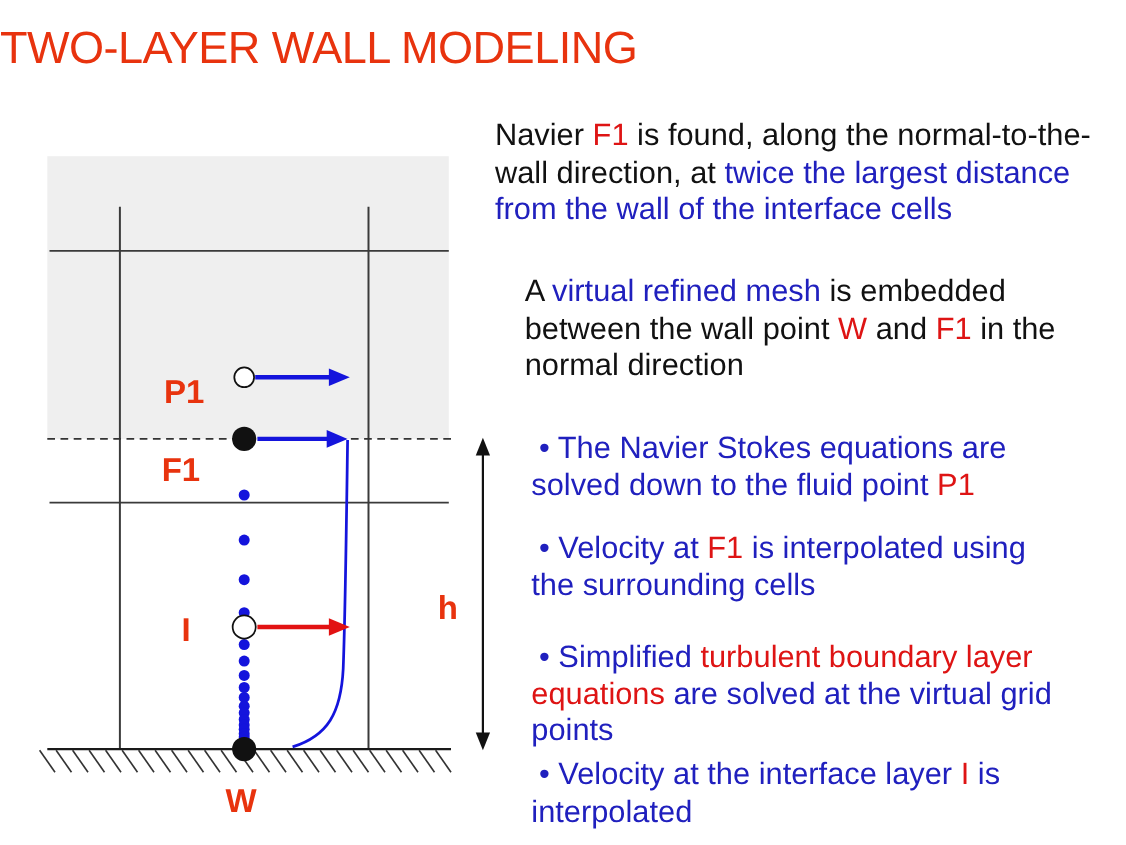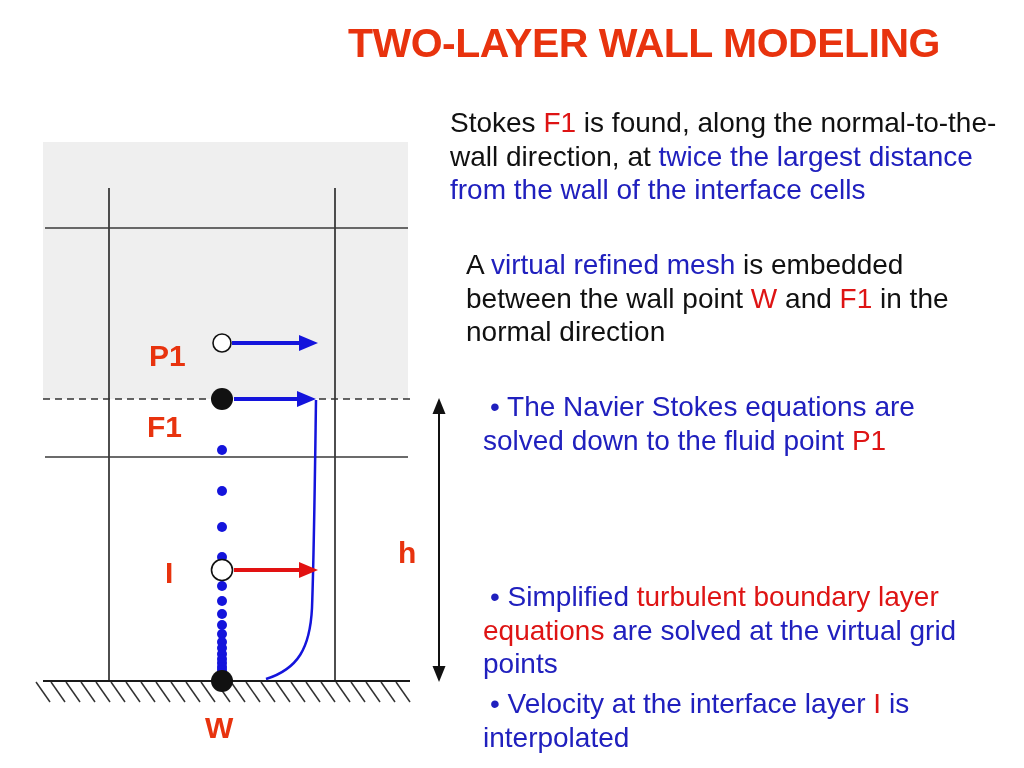--- a/index.html
+++ b/index.html
@@ -5,32 +5,32 @@
   html,body{margin:0;padding:0;background:#ffffff;}
   #slide{
     position:relative;
     width:1024px;height:768px;
     background:#ffffff;
     overflow:hidden;
     font-family:"Liberation Sans","DejaVu Sans",sans-serif;
   }
   #title{
     position:absolute;left:0;top:20px;width:940px;
-    text-align:right;
-    font-size:41px;font-weight:bold;letter-spacing:-0.5px;
+    text-align:left;
+    font-size:41px;font-weight:normal;letter-spacing:-0.5px;
     color:#E8330E;
   }
   #diagram-svg{position:absolute;left:0;top:0;}
   .txt{
     position:absolute;
     font-size:28px;line-height:33.5px;
     color:#111111;
   }
   .p1{left:450px;top:106px;width:560px;}
-  .p2{left:466px;top:248px;width:500px;}
+  .p2{left:477px;top:248px;width:500px;}
   .bullet{text-indent:7px;}
   .b1{left:483px;top:390px;width:450px;}
   .b2{left:483px;top:481px;width:470px;}
   .b3{left:483px;top:580px;width:487px;}
   .b4{left:483px;top:687px;width:455px;}
   .diag-label{
     font-family:"Liberation Sans","DejaVu Sans",sans-serif;
     font-weight:bold;font-size:30px;fill:#E8330E;
   }
 </style>
@@ -128,19 +128,20 @@
     <circle cx="222" cy="570" r="10.5" fill="#ffffff" stroke="#111111" stroke-width="1.6"></circle>
     <circle cx="222" cy="681" r="11" fill="#111111"></circle>
 
     <text class="diag-label" x="149" y="366">P1</text>
     <text class="diag-label" x="147" y="437">F1</text>
     <text class="diag-label" x="165" y="583">I</text>
     <text class="diag-label" x="205" y="738">W</text>
     <text class="diag-label" x="398" y="563">h</text>
   </svg>
 
-  <div class="txt p1"><span style="color: rgb(17, 17, 17);">Stokes </span><span style="color: rgb(222, 20, 20);">F1</span><span style="color: rgb(17, 17, 17);"> is found, along the normal-to-the-wall direction, at </span><span style="color: rgb(32, 32, 190);">twice the largest distance from the wall of the interface cells</span></div>
+  <div class="txt p1"><span style="color: rgb(17, 17, 17);">Navier </span><span style="color: rgb(222, 20, 20);">F1</span><span style="color: rgb(17, 17, 17);"> is found, along the normal-to-the-wall direction, at </span><span style="color: rgb(32, 32, 190);">twice the largest distance from the wall of the interface cells</span></div>
   <div class="txt p2"><span style="color: rgb(17, 17, 17);">A </span><span style="color: rgb(32, 32, 190);">virtual refined mesh</span><span style="color: rgb(17, 17, 17);"> is embedded between the wall point </span><span style="color: rgb(222, 20, 20);">W</span><span style="color: rgb(17, 17, 17);"> and </span><span style="color: rgb(222, 20, 20);">F1</span><span style="color: rgb(17, 17, 17);"> in the normal direction</span></div>
   <div class="txt bullet b1"><span style="color: rgb(32, 32, 190);">• The Navier Stokes equations are solved down to the fluid point </span><span style="color: rgb(222, 20, 20);">P1</span></div>
+  <div class="txt bullet b2"><span style="color: rgb(32, 32, 190);">• Velocity at </span><span style="color: rgb(222, 20, 20);">F1</span><span style="color: rgb(32, 32, 190);"> is interpolated using the surrounding cells</span></div>
   <div class="txt bullet b3"><span style="color: rgb(32, 32, 190);">• Simplified </span><span style="color: rgb(222, 20, 20);">turbulent boundary layer equations</span><span style="color: rgb(32, 32, 190);"> are solved at the virtual grid points</span></div>
   <div class="txt bullet b4"><span style="color: rgb(32, 32, 190);">• Velocity at the interface layer </span><span style="color: rgb(222, 20, 20);">I</span><span style="color: rgb(32, 32, 190);"> is interpolated</span></div>
 
 </div>
 
 </body></html>

